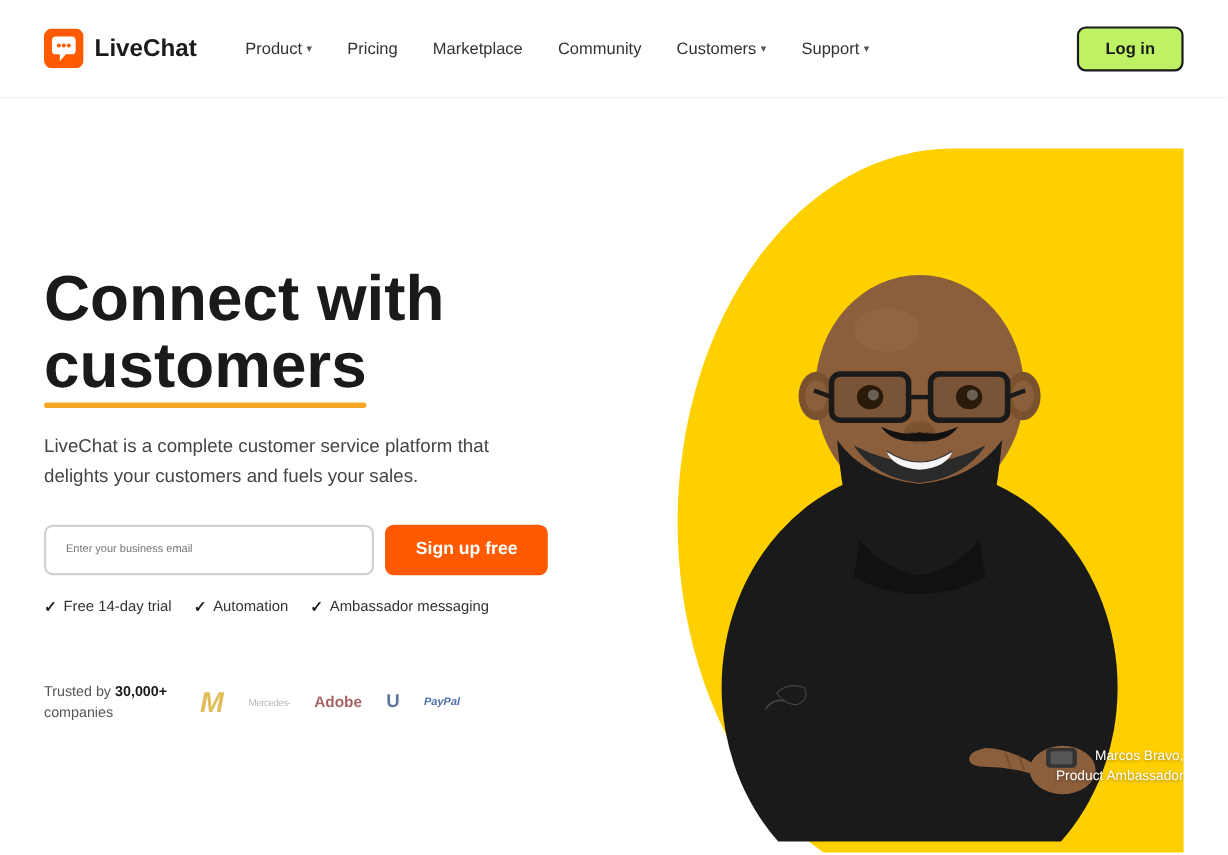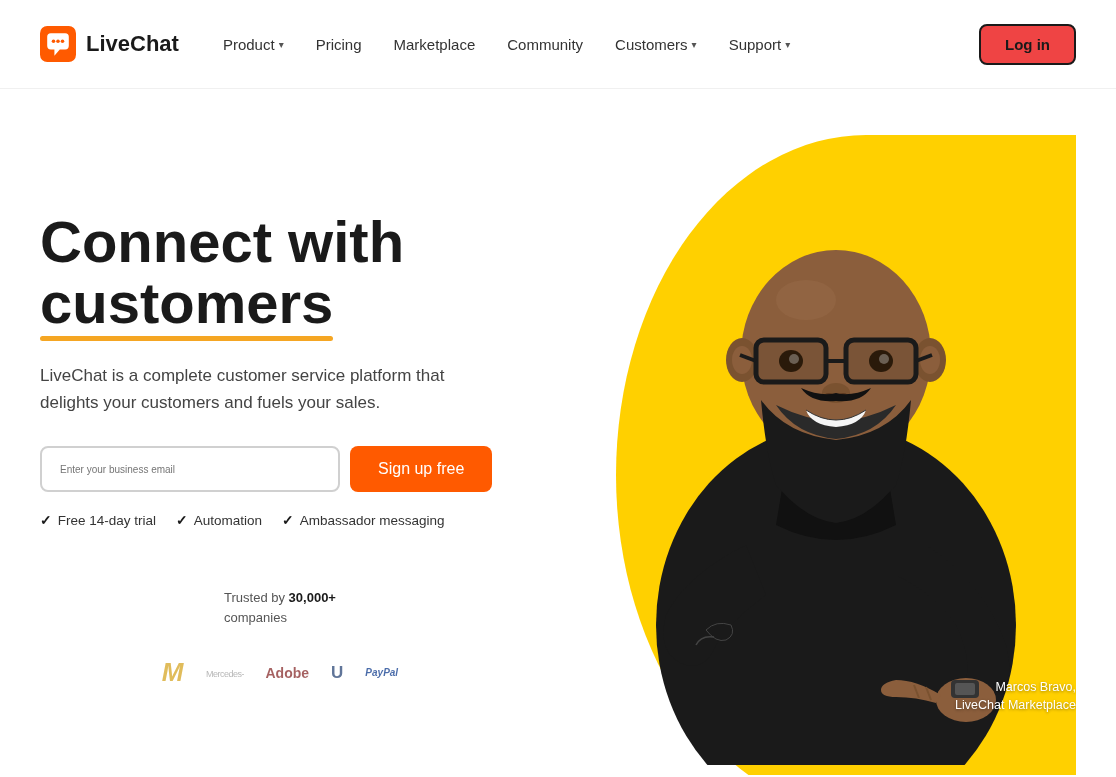--- a/index.html
+++ b/index.html
@@ -27,21 +27,21 @@
       padding: 8px 14px; font-size: 15px; color: #333;
       cursor: pointer; border-radius: 6px; font-weight: 400;
       white-space: nowrap;
     }
     .nav-arrow {
       font-size: 10px; color: #555;
     }
     .header-right { margin-left: auto; }
     .login-btn {
       padding: 10px 24px; border: 2px solid #1a1a1a;
-      background: #ef4444; border-radius: 8px;
+      background: #bef264; border-radius: 8px;
       font-size: 15px; font-weight: 600; cursor: pointer;
       color: #1a1a1a;
     }
 
     
     main {
       display: flex; align-items: center;
       height: calc(777px - 75px);
       padding: 0 40px 0 40px;
     }
@@ -78,33 +78,33 @@
     }
     .email-input {
       flex: 1; padding: 14px 18px;
       border: 2px solid #d0d0d0; border-radius: 8px;
       font-size: 10px; color: #333; outline: none;
       max-width: 300px;
     }
     .signup-btn {
       padding: 14px 28px; background: #ff5a00;
       border: none; border-radius: 8px;
-      font-size: 16px; font-weight: 400;
+      font-size: 16px; font-weight: 700;
       color: #fff; cursor: pointer; white-space: nowrap;
     }
     .perks {
       display: flex; gap: 20px; align-items: center;
       font-size: 13.5px; color: #333; margin-bottom: 60px;
     }
     .perk-item { display: flex; align-items: center; gap: 6px; }
     .check-icon { color: #1a1a1a; font-size: 14px; font-weight: 700; }
 
     
     .trust-section {
-      display: flex; align-items: center; gap: 30px; flex-direction: column;
+      display: flex; align-items: center; gap: 30px;
     }
     .trust-label { font-size: 13px; color: #555; line-height: 1.5; }
     .trust-label strong { color: #1a1a1a; }
     .company-logos {
       display: flex; align-items: center; gap: 22px;
     }
     .company-logo {
       font-size: 22px; color: #999; font-weight: 300;
       opacity: 0.7;
     }
@@ -308,17 +308,17 @@
 
         <rect x="345" y="555" width="28" height="18" rx="4" fill="#333"></rect>
         <rect x="349" y="558" width="20" height="12" rx="2" fill="#555"></rect>
 
         <path d="M100 505 Q110 495 125 500 Q130 510 120 515 Q110 518 100 505Z" fill="#1a1a1a" stroke="#444" stroke-width="1"></path>
         <path d="M90 520 Q95 510 108 512" stroke="#444" stroke-width="1.5" fill="none"></path>
       </svg>
 
       <div class="ambassador-label">
         <span>Marcos Bravo,</span><br>
-        <span>LiveChat Marketplace</span>
+        <span>Product Ambassador</span>
       </div>
     </div>
   </div>
 </main>
 
 </body></html>

